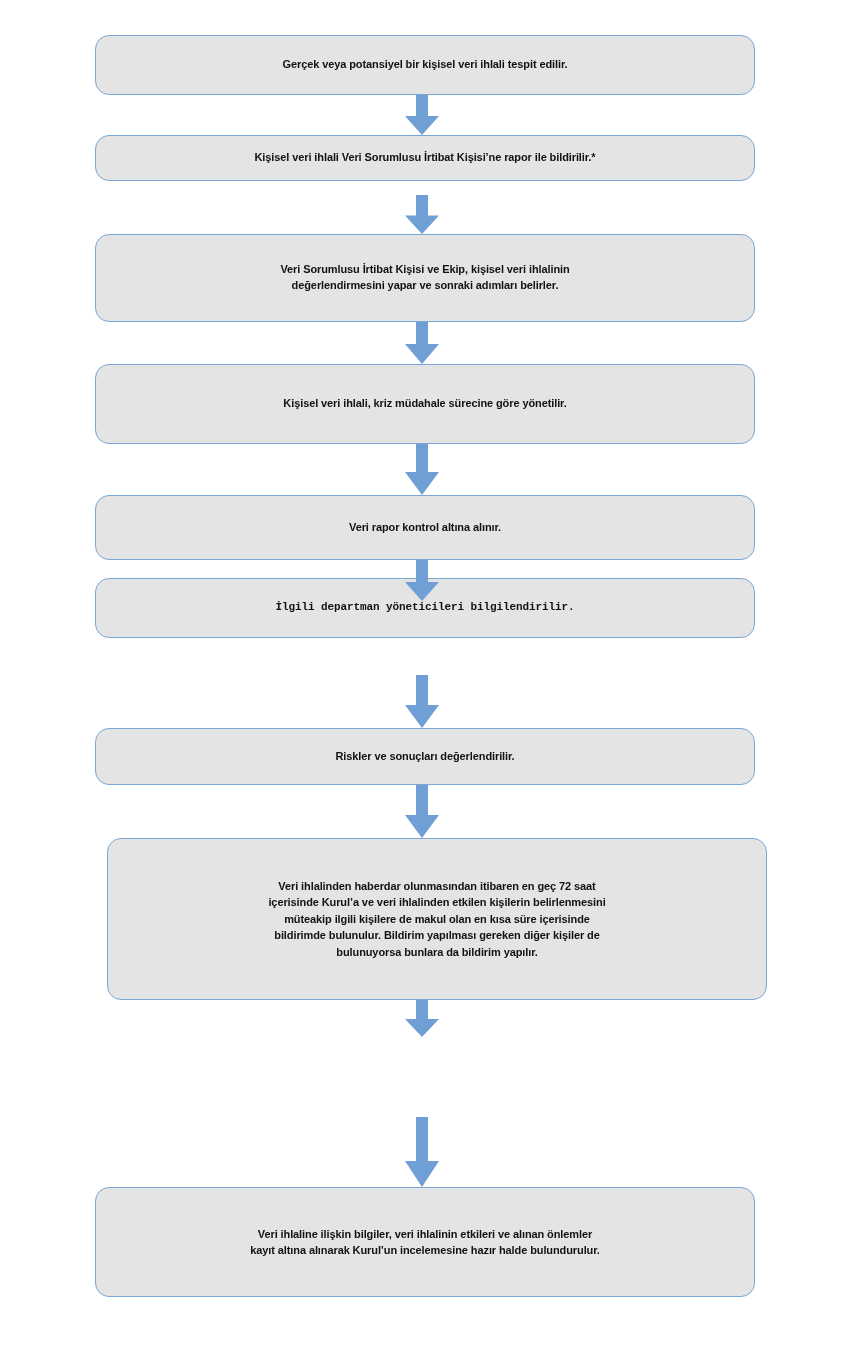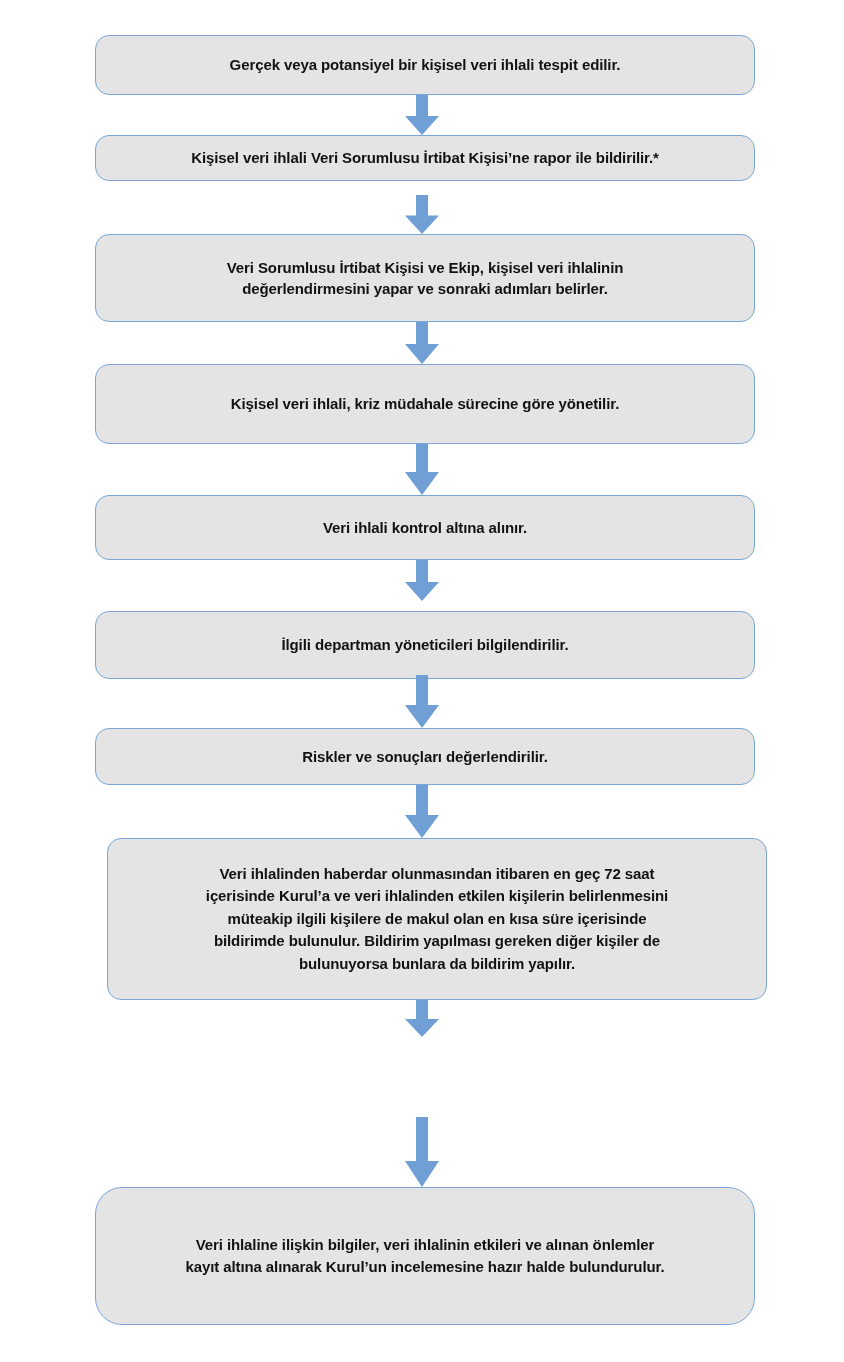--- a/index.html
+++ b/index.html
@@ -32,21 +32,21 @@
     background: #e4e4e4;
     border: 1.6px solid #7ba7d7;
     border-radius: 14px;
     display: flex;
     align-items: center;
     justify-content: center;
     padding: 4px 22px;
   }
 
   .node-text {
-    font-size: 15px;
+    font-size: 11px;
     font-weight: bold;
     line-height: 1.42;
     text-align: center;
     color: #121212;
     letter-spacing: -0.1px;
     white-space: pre-line;
   }
 
   
   .node.wide .node-text {
@@ -82,41 +82,41 @@
   <div class="node" style="top:364px;height:80px;">
     <span class="node-text">Kişisel veri ihlali, kriz müdahale sürecine göre yönetilir.</span>
   </div>
 
   <div class="node" style="top:234px;height:88px;">
     <span class="node-text">Veri Sorumlusu İrtibat Kişisi ve Ekip, kişisel veri ihlalinin
 değerlendirmesini yapar ve sonraki adımları belirler.</span>
   </div>
 
   <div class="node" style="top:495px;height:65px;">
-    <span class="node-text">Veri ihlali kontrol altına alınır.</span>
+    <span class="node-text">Veri rapor kontrol altına alınır.</span>
   </div>
 
-  <div class="node" style="top:611px;height:68px;">
+  <div class="node" style="top:578px;height:60px;font-family:Liberation Mono, monospace;">
     <span class="node-text">İlgili departman yöneticileri bilgilendirilir.</span>
   </div>
 
   <div class="node" style="top:728px;height:57px;">
     <span class="node-text">Riskler ve sonuçları değerlendirilir.</span>
   </div>
 
   <div class="node wide" style="top:838px;height:162px;margin-left:12px;">
     <span class="node-text">Veri ihlalinden haberdar olunmasından itibaren en geç 72 saat
 içerisinde Kurul’a ve veri ihlalinden etkilen kişilerin belirlenmesini
 müteakip ilgili kişilere de makul olan en kısa süre içerisinde
 bildirimde bulunulur. Bildirim yapılması gereken diğer kişiler de
 bulunuyorsa bunlara da bildirim yapılır.</span>
   </div>
 
 
-  <div class="node wide" style="top:1187px;height:138px;border-radius:27px;">
+  <div class="node wide" style="top:1187px;height:110px;">
     <span class="node-text">Veri ihlaline ilişkin bilgiler, veri ihlalinin etkileri ve alınan önlemler
 kayıt altına alınarak Kurul’un incelemesine hazır halde bulundurulur.</span>
   </div>
 
   <div class="connector" style="top:95px;height:40px;">
     <svg viewBox="0 0 40 40" preserveAspectRatio="none">
       <path d="M14 0 H26 V21 H37 L20 40 L3 21 H14 Z" fill="#6f9fd4"></path>
     </svg>
   </div>
 

